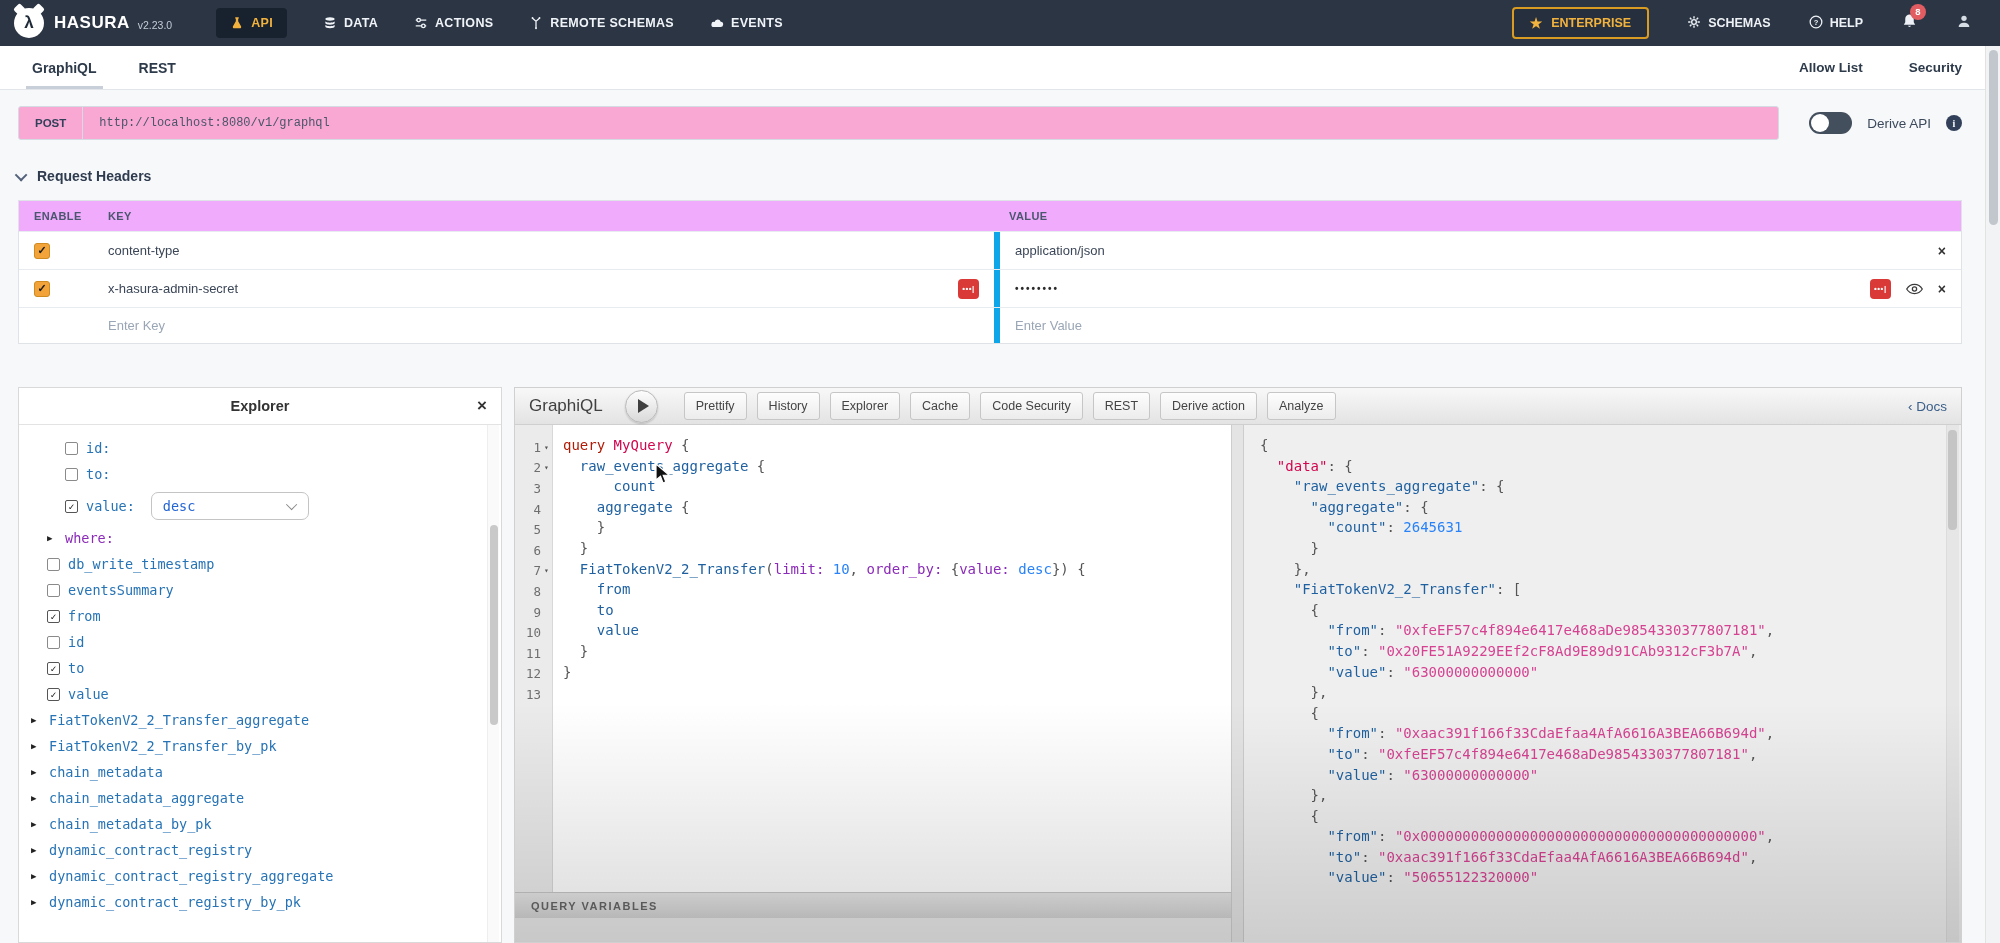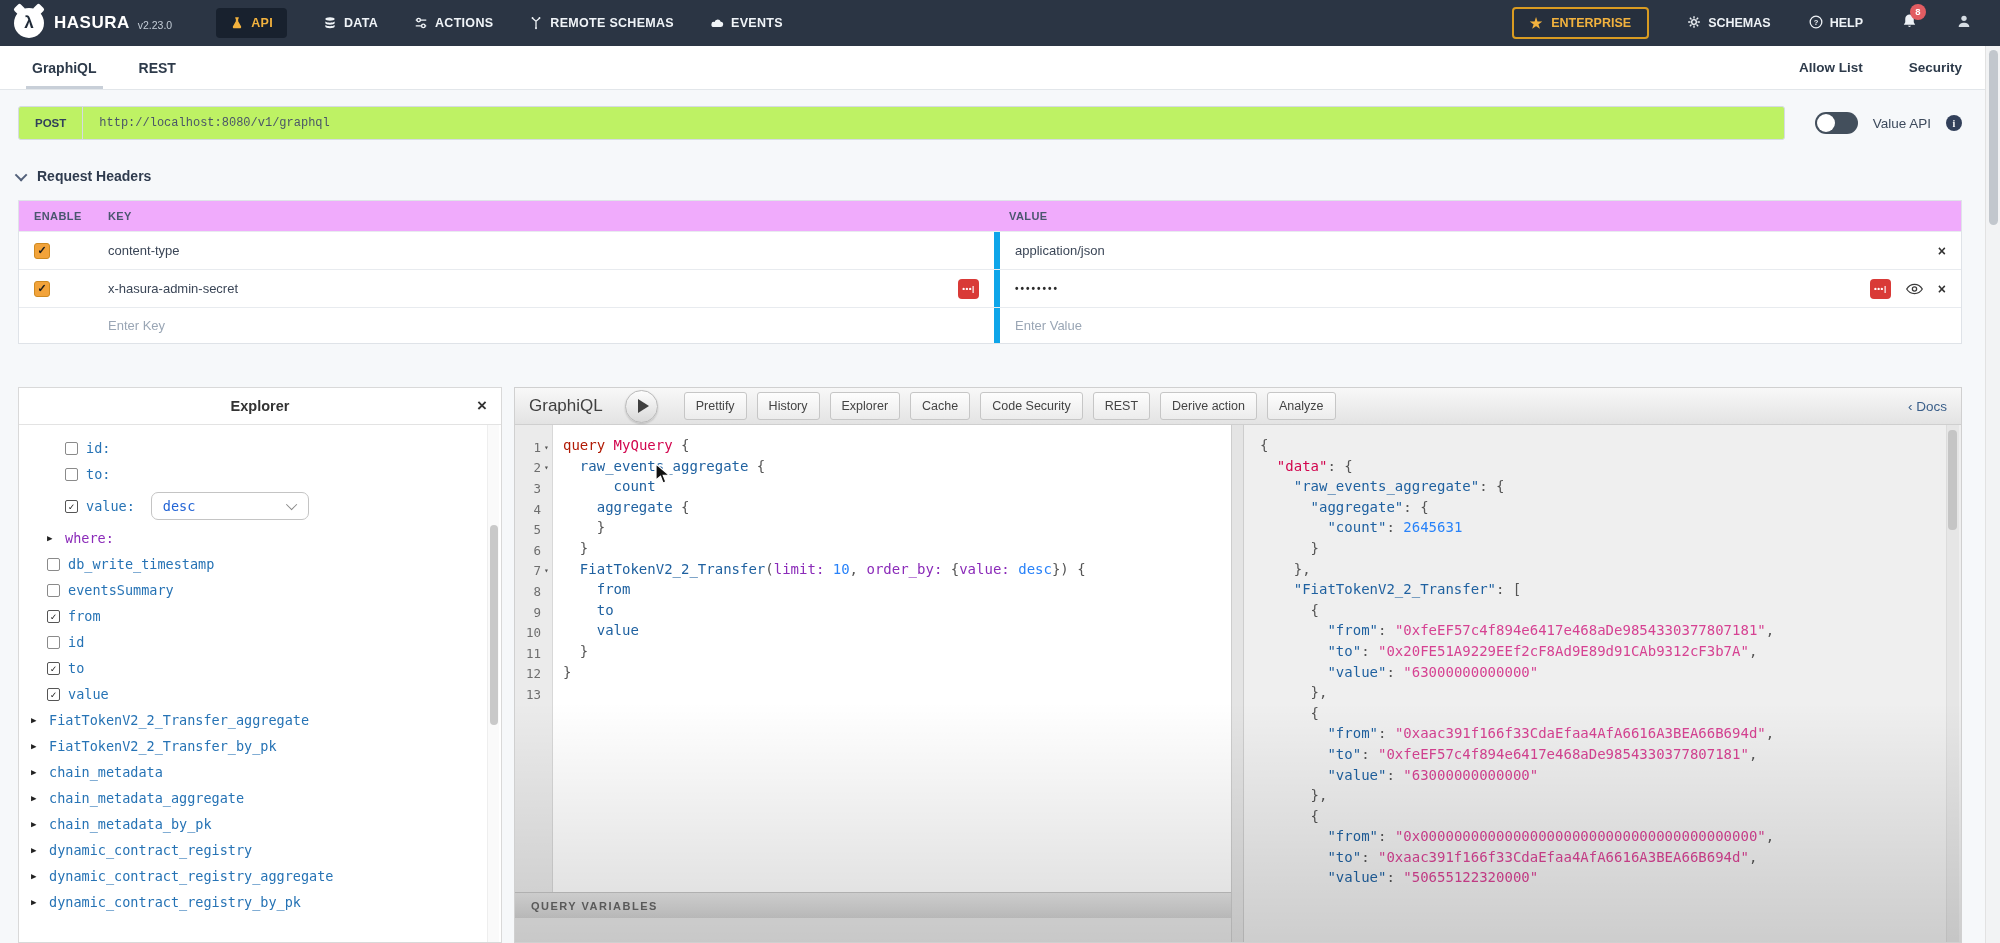--- a/index.html
+++ b/index.html
@@ -34,21 +34,21 @@
   .tab.active::after { content:""; position:absolute; bottom:0; left:-6px; right:-6px; height:3px; background:#c8cfd8; }
   .tab-links { margin-left:auto; display:flex; gap:46px; }
   .tab-link { font-size:13.5px; font-weight:bold; color:#2d3a4a; cursor:pointer; }
 
   
   .content { padding:0 38px 0 18px; height:853px; display:flex; flex-direction:column; }
   .section-head { margin-top:24px; display:flex; align-items:center; gap:10px; font-size:14px; font-weight:bold; color:#2f3b4e; }
   .chev { width:9px; height:9px; border-left:2px solid #53617a; border-bottom:2px solid #53617a; transform:rotate(-45deg) translateY(-2px); }
 
   .endpoint-row { margin-top:16px; display:flex; align-items:center; }
-  .endpoint-box { flex:1; display:flex; border:1px solid #d5dbe2; border-radius:3px; background:#bef264; height:34px; }
+  .endpoint-box { flex:1; display:flex; border:1px solid #d5dbe2; border-radius:3px; background:#f9a8d4; height:34px; }
   .method { padding:0 16px; display:flex; align-items:center; font-size:11.5px; font-weight:bold; color:#32405a; border-right:1px solid #d5dbe2; }
   .url-input { flex:1; border:none; outline:none; padding:0 16px; font-size:12px; color:#4a5568; font-family:Liberation Mono, monospace; background:transparent; }
   .relay { display:flex; align-items:center; gap:15px; margin-left:30px; }
   .toggle { width:43px; height:22px; border-radius:11px; background:#434f5c; position:relative; cursor:pointer; }
   .knob { position:absolute; left:2px; top:2px; width:18px; height:18px; border-radius:50%; background:#fff; }
   .relay-label { font-size:13.5px; color:#3d4a5c; }
   .info-icon { width:16px; height:16px; border-radius:50%; background:#32405a; color:#fff; font-size:10px; font-weight:bold; display:flex; align-items:center; justify-content:center; font-family:"Liberation Serif",serif; }
 
   
   .h-table { margin-top:16px; border:1px solid #dfe3e8; background:#fff; }
@@ -233,21 +233,21 @@
 
   <div class="endpoint-row">
     <div class="endpoint-box">
       <div class="method">POST</div>
       <input class="url-input" value="http://localhost:8080/v1/graphql" style="">
     </div>
     <div class="relay">
       <div class="toggle">
           <div class="knob"></div>
         </div>
-      <div class="relay-label">Value API</div>
+      <div class="relay-label">Derive API</div>
       <div class="info-icon">i</div>
     </div>
   </div>
 
   <div class="section-head" style="margin-top:28px;">
     <span class="chev"></span>
     <span>Request Headers</span>
   </div>
 
   <div class="h-table">

